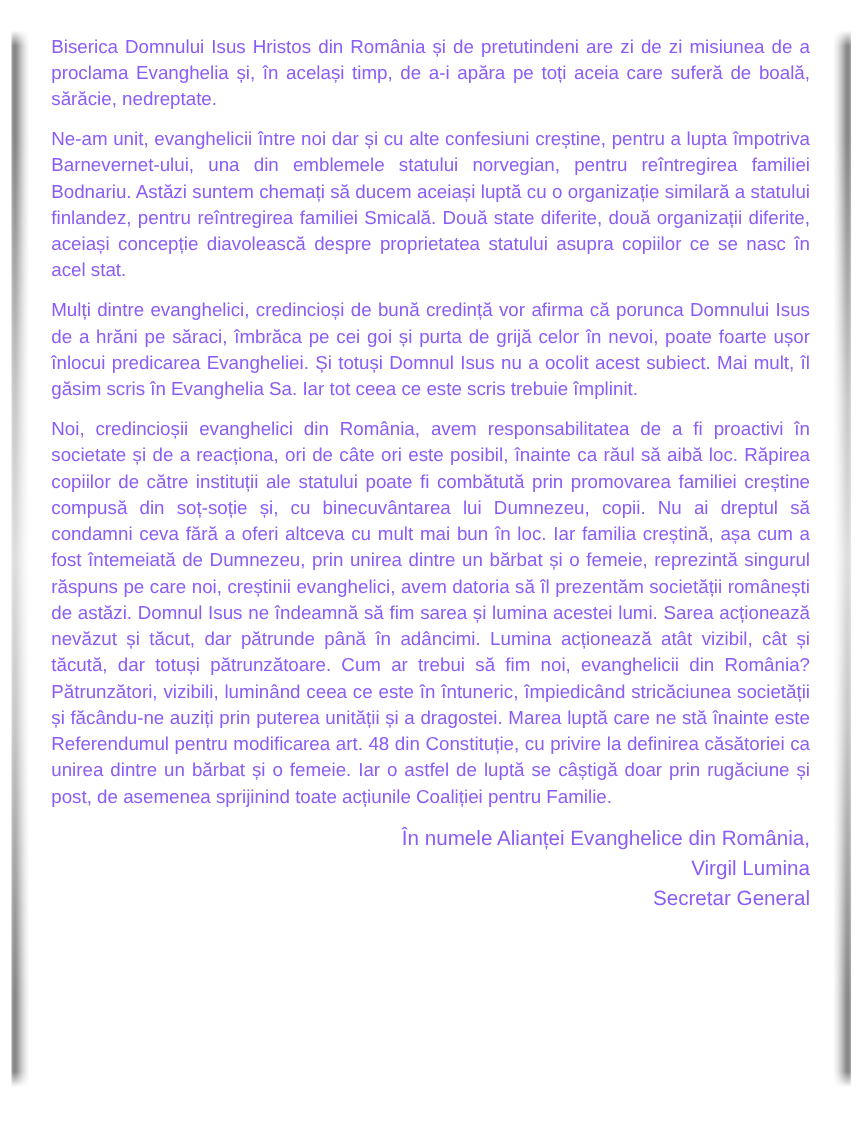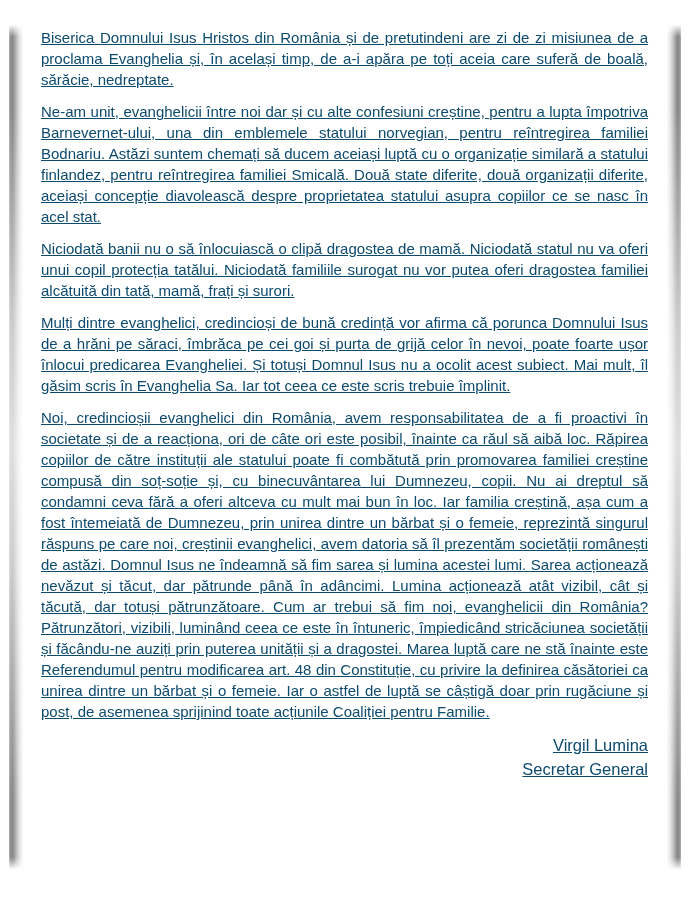--- a/index.html
+++ b/index.html
@@ -54,25 +54,24 @@
     mask-image: linear-gradient(180deg,
       rgba(0,0,0,0) 0%, #000 1.5%, #000 10%,
       rgba(0,0,0,0.45) 35%, rgba(0,0,0,0.28) 50%, rgba(0,0,0,0.45) 65%,
       #000 92%, #000 98.5%, rgba(0,0,0,0) 100%);
   }
   .content {
     position: absolute;
     left: 41px;
     right: 41px;
     top: 27px;
-    color: #0c4a6e;
+    color: #8b5cf6;
     font-size: 15px;
     line-height: 21px;
     text-align: justify;
-    text-decoration: underline;
   }
   .content p {
     margin: 0 0 11px 0;
     text-align: justify;
   }
   .signature {
     margin-top: 7px;
     text-align: right;
     font-size: 16.5px;
     line-height: 24px;
@@ -84,22 +83,22 @@
 </head>
 <body>
 
 <div class="sheet">
   <div class="curl left"></div>
   <div class="curl right"></div>
 
   <div class="content">
     <p>Biserica Domnului Isus Hristos din România și de pretutindeni are zi de zi misiunea de a proclama Evanghelia și, în același timp, de a-i apăra pe toți aceia care suferă de boală, sărăcie, nedreptate.</p>
     <p>Ne-am unit, evanghelicii între noi dar și cu alte confesiuni creștine, pentru a lupta împotriva Barnevernet-ului, una din emblemele statului norvegian, pentru reîntregirea familiei Bodnariu. Astăzi suntem chemați să ducem aceiași luptă cu o organizație similară a statului finlandez, pentru reîntregirea familiei Smicală. Două state diferite, două organizații diferite, aceiași concepție diavolească despre proprietatea statului asupra copiilor ce se nasc în acel stat.</p>
-    <p>Niciodată banii nu o să înlocuiască o clipă dragostea de mamă. Niciodată statul nu va oferi unui copil protecția tatălui. Niciodată familiile surogat nu vor putea oferi dragostea familiei alcătuită din tată, mamă, frați și surori.</p>
     <p>Mulți dintre evanghelici, credincioși de bună credință vor afirma că porunca Domnului Isus de a hrăni pe săraci, îmbrăca pe cei goi și purta de grijă celor în nevoi, poate foarte ușor înlocui predicarea Evangheliei. Și totuși Domnul Isus nu a ocolit acest subiect. Mai mult, îl găsim scris în Evanghelia Sa. Iar tot ceea ce este scris trebuie împlinit.</p>
     <p>Noi, credincioșii evanghelici din România, avem responsabilitatea de a fi proactivi în societate și de a reacționa, ori de câte ori este posibil, înainte ca răul să aibă loc. Răpirea copiilor de către instituții ale statului poate fi combătută prin promovarea familiei creștine compusă din soț-soție și, cu binecuvântarea lui Dumnezeu, copii. Nu ai dreptul să condamni ceva fără a oferi altceva cu mult mai bun în loc. Iar familia creștină, așa cum a fost întemeiată de Dumnezeu, prin unirea dintre un bărbat și o femeie, reprezintă singurul răspuns pe care noi, creștinii evanghelici, avem datoria să îl prezentăm societății românești de astăzi. Domnul Isus ne îndeamnă să fim sarea și lumina acestei lumi. Sarea acționează nevăzut și tăcut, dar pătrunde până în adâncimi. Lumina acționează atât vizibil, cât și tăcută, dar totuși pătrunzătoare. Cum ar trebui să fim noi, evanghelicii din România? Pătrunzători, vizibili, luminând ceea ce este în întuneric, împiedicând stricăciunea societății și făcându-ne auziți prin puterea unității și a dragostei. Marea luptă care ne stă înainte este Referendumul pentru modificarea art. 48 din Constituție, cu privire la definirea căsătoriei ca unirea dintre un bărbat și o femeie. Iar o astfel de luptă se câștigă doar prin rugăciune și post, de asemenea sprijinind toate acțiunile Coaliției pentru Familie.</p>
 
     <div class="signature">
+      <div>În numele Alianței Evanghelice din România,</div>
       <div>Virgil Lumina</div>
       <div>Secretar General</div>
     </div>
   </div>
 </div>
 
 </body></html>

